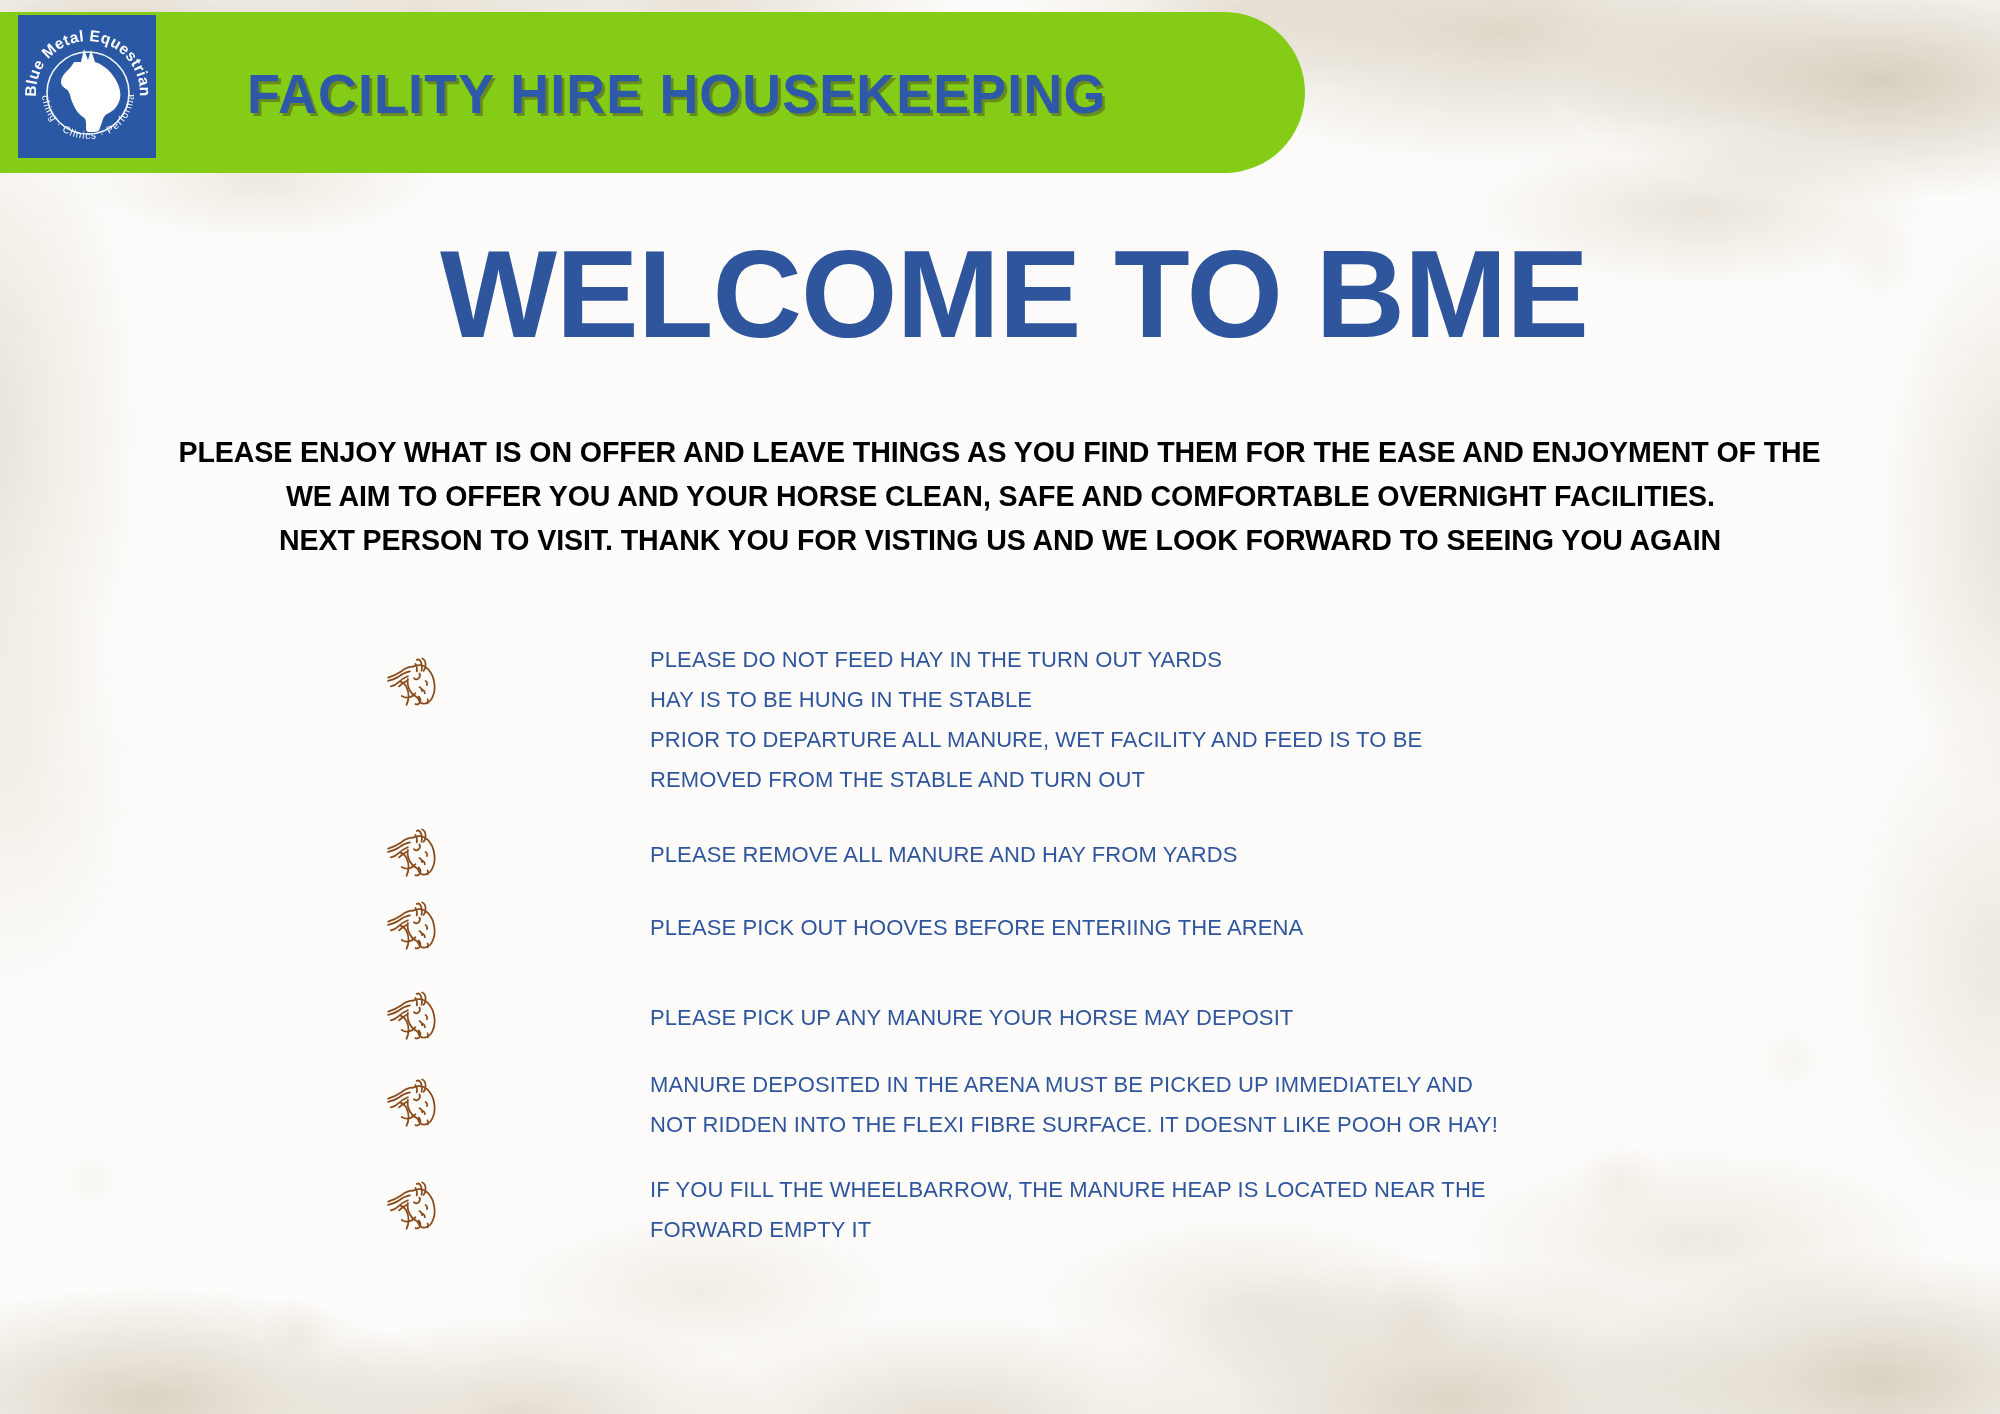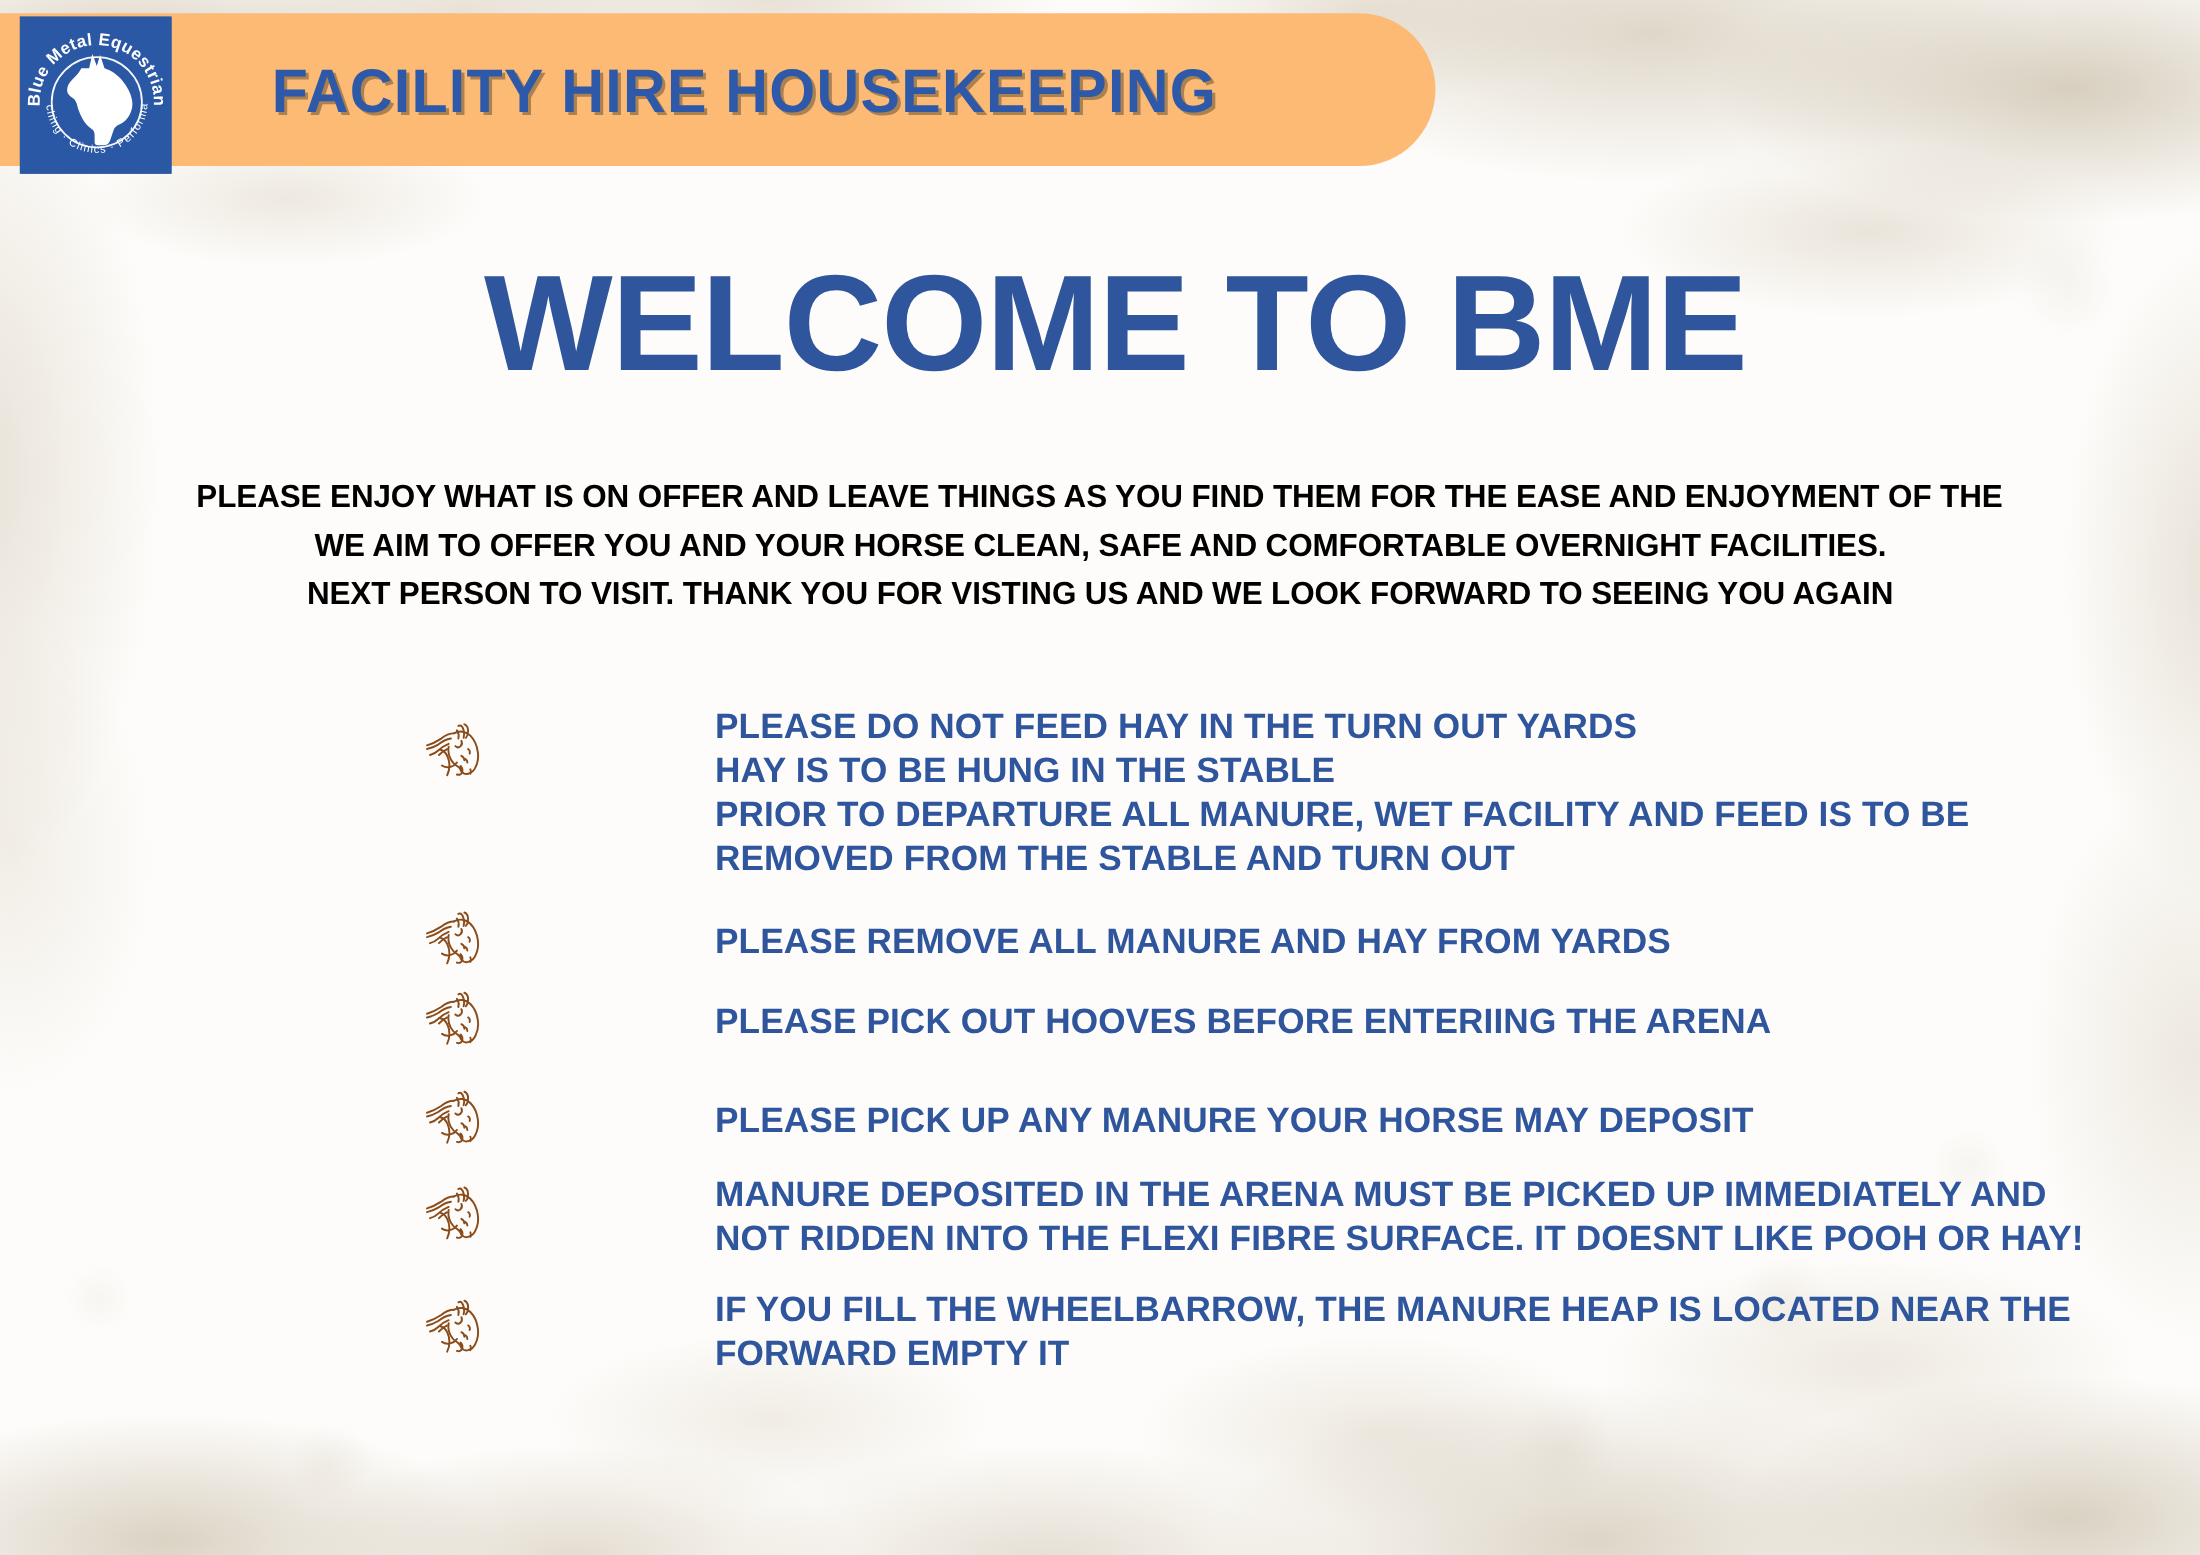--- a/index.html
+++ b/index.html
@@ -78,22 +78,22 @@
       radial-gradient(circle 65px at 1880px 260px, rgba(180,165,138,.26), rgba(180,165,138,0) 70%),
       radial-gradient(circle 50px at 560px 60px, rgba(185,170,142,.24), rgba(185,170,142,0) 70%);
   }
 
   
   .header-banner {
     position: absolute;
     left: 0;
     top: 12px;
     width: 1305px;
-    height: 139px;
-    background: #fdba74;
+    height: 161px;
+    background: #84cc16;
     border-top-right-radius: 90px;
     border-bottom-right-radius: 90px;
     display: flex;
     align-items: center;
   }
 
   .header-title {
     position: absolute;
     left: 247px;
     top: 50%;
@@ -166,22 +166,22 @@
     width: 68px;
     height: 68px;
     left: 380px;
   }
   .rule-icon svg { display: block; width: 68px; height: 68px; }
 
   .rule-text {
     position: absolute;
     left: 650px;
     font-family: "Liberation Sans", sans-serif;
-    font-weight: bold;
-    font-size: 32px;
+    font-weight: normal;
+    font-size: 22px;
     line-height: 40px;
     letter-spacing: .1px;
     color: #2f559d;
     white-space: nowrap;
   }
   .rule-text .ln { display: block; }
 </style>
 </head>
 <body>
 

